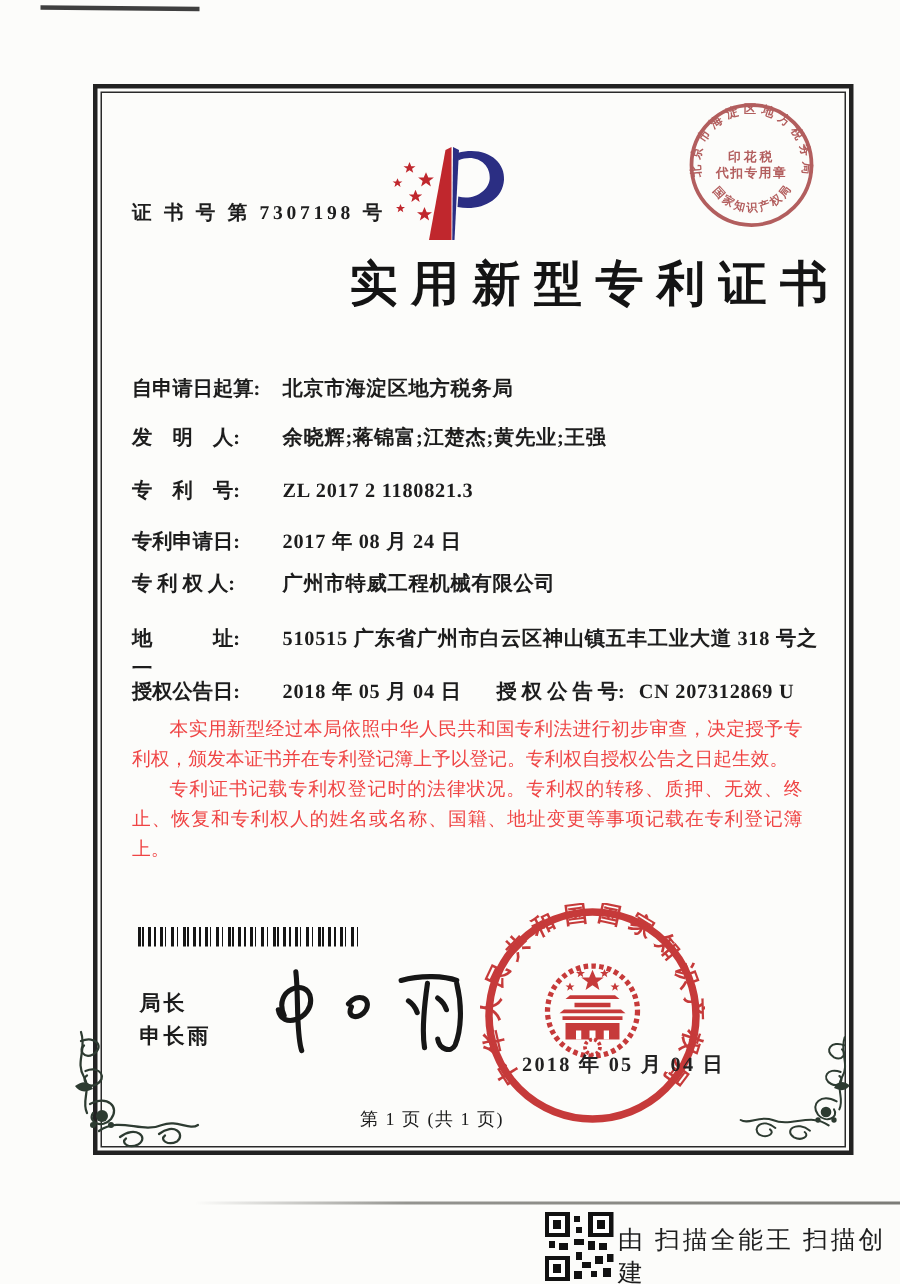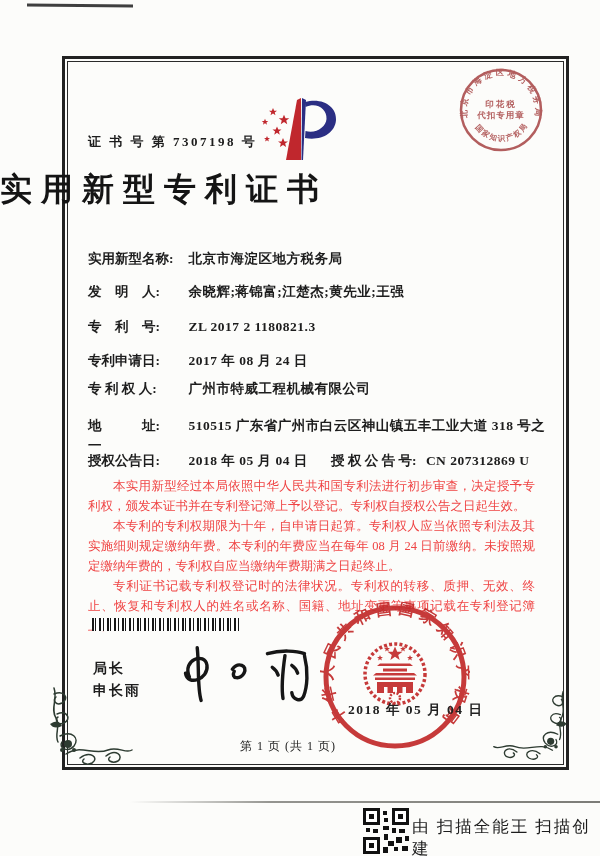--- a/index.html
+++ b/index.html
@@ -14,21 +14,21 @@
   .scan-line-top{left:27px;top:4px;width:106px;height:3px;background:#3f3f3f;transform:rotate(.6deg);}
   .page-bottom-edge{left:130px;top:801px;width:470px;height:2px;
     background:linear-gradient(90deg,rgba(150,150,145,0),rgba(130,130,125,.85) 30%,rgba(110,110,105,.9));}
   
   .frame{left:62px;top:56px;width:501px;height:708px;border:3px solid #222;}
   .frame-inner{position:absolute;inset:2px;border:1px solid #2a2a2a;}
   
   .cert-number{left:88px;top:106px;font-size:13px;font-weight:bold;letter-spacing:2.5px;margin-top:27px;}
   .logo{left:253px;top:94px;}
   .tax-stamp{left:456px;top:65px;opacity:.82;}
-  .title{left:0;top:168px;width:525px;text-align:left;font-size:32px;font-weight:bold;letter-spacing:9px;color:#141414;}
+  .title{left:0;top:168px;width:525px;text-align:right;font-size:32px;font-weight:bold;letter-spacing:9px;color:#141414;padding-left:36px;}
   
   .field{left:88px;width:460px;font-size:13.5px;font-weight:bold;white-space:nowrap;}
   .flabel{display:inline-block;width:97px;}
   .fvalue{letter-spacing:.5px;}
   .addr-line2{position:absolute;left:0;top:20px;}
   .grant-no-pair{position:absolute;left:243px;top:0;}
   .grant-no-pair .flabel{width:auto;margin-right:6px;}
   
   .paragraphs{left:88px;top:476px;width:447px;font-size:12.5px;line-height:20px;color:#ef4444;}
   .paragraphs p{margin:0;text-indent:2em;text-align:justify;}
@@ -92,21 +92,21 @@
   <text font-size="7.5" font-weight="bold" fill="#a33c3c" letter-spacing="1.5">
     <textPath href="#stampBottomArc" startOffset="2">国家知识产权局</textPath>
   </text>
   <text x="45" y="42" text-anchor="middle" font-size="8.5" font-weight="bold" fill="#a33c3c" letter-spacing="2">印花税</text>
   <text x="45" y="53" text-anchor="middle" font-size="8.5" font-weight="bold" fill="#a33c3c" letter-spacing="1">代扣专用章</text>
 </svg>
 
 <div class="abs title">实用新型专利证书</div>
 
 <div class="abs field" style="top:250px">
-  <span class="flabel">实用新型名称:</span>
+  <span class="flabel">自申请日起算:</span>
   <span class="fvalue">北京市海淀区地方税务局</span>
 </div>
 <div class="abs field" style="top:283px">
   <span class="flabel">发　明　人:</span>
   <span class="fvalue">余晓辉;蒋锦富;江楚杰;黄先业;王强</span>
 </div>
 <div class="abs field" style="top:318px">
   <span class="flabel">专　利　号:</span>
   <span class="fvalue">ZL 2017 2 1180821.3</span>
 </div>
@@ -127,21 +127,20 @@
   <span class="flabel">授权公告日:</span>
   <span class="fvalue">2018 年 05 月 04 日</span>
   <span class="grant-no-pair">
     <span class="flabel">授 权 公 告 号:</span>
     <span class="fvalue">CN 207312869 U</span>
   </span>
 </div>
 
 <div class="abs paragraphs">
   <p>本实用新型经过本局依照中华人民共和国专利法进行初步审查，决定授予专利权，颁发本证书并在专利登记簿上予以登记。专利权自授权公告之日起生效。</p>
-  <p>本专利的专利权期限为十年，自申请日起算。专利权人应当依照专利法及其实施细则规定缴纳年费。本专利的年费应当在每年 08 月 24 日前缴纳。未按照规定缴纳年费的，专利权自应当缴纳年费期满之日起终止。</p>
   <p>专利证书记载专利权登记时的法律状况。专利权的转移、质押、无效、终止、恢复和专利权人的姓名或名称、国籍、地址变更等事项记载在专利登记簿上。</p>
 </div>
 
 <div class="abs barcode"></div>
 
 <svg class="abs big-seal" width="150" height="150" viewBox="0 0 150 150">
   <defs>
     <path id="sealArc" d="M30.5,119.5 A63,63 0 1 1 119.5,119.5" fill="none"></path>
   </defs>
   <circle cx="75" cy="75" r="69" fill="none" stroke="#c22a2a" stroke-width="5"></circle>

